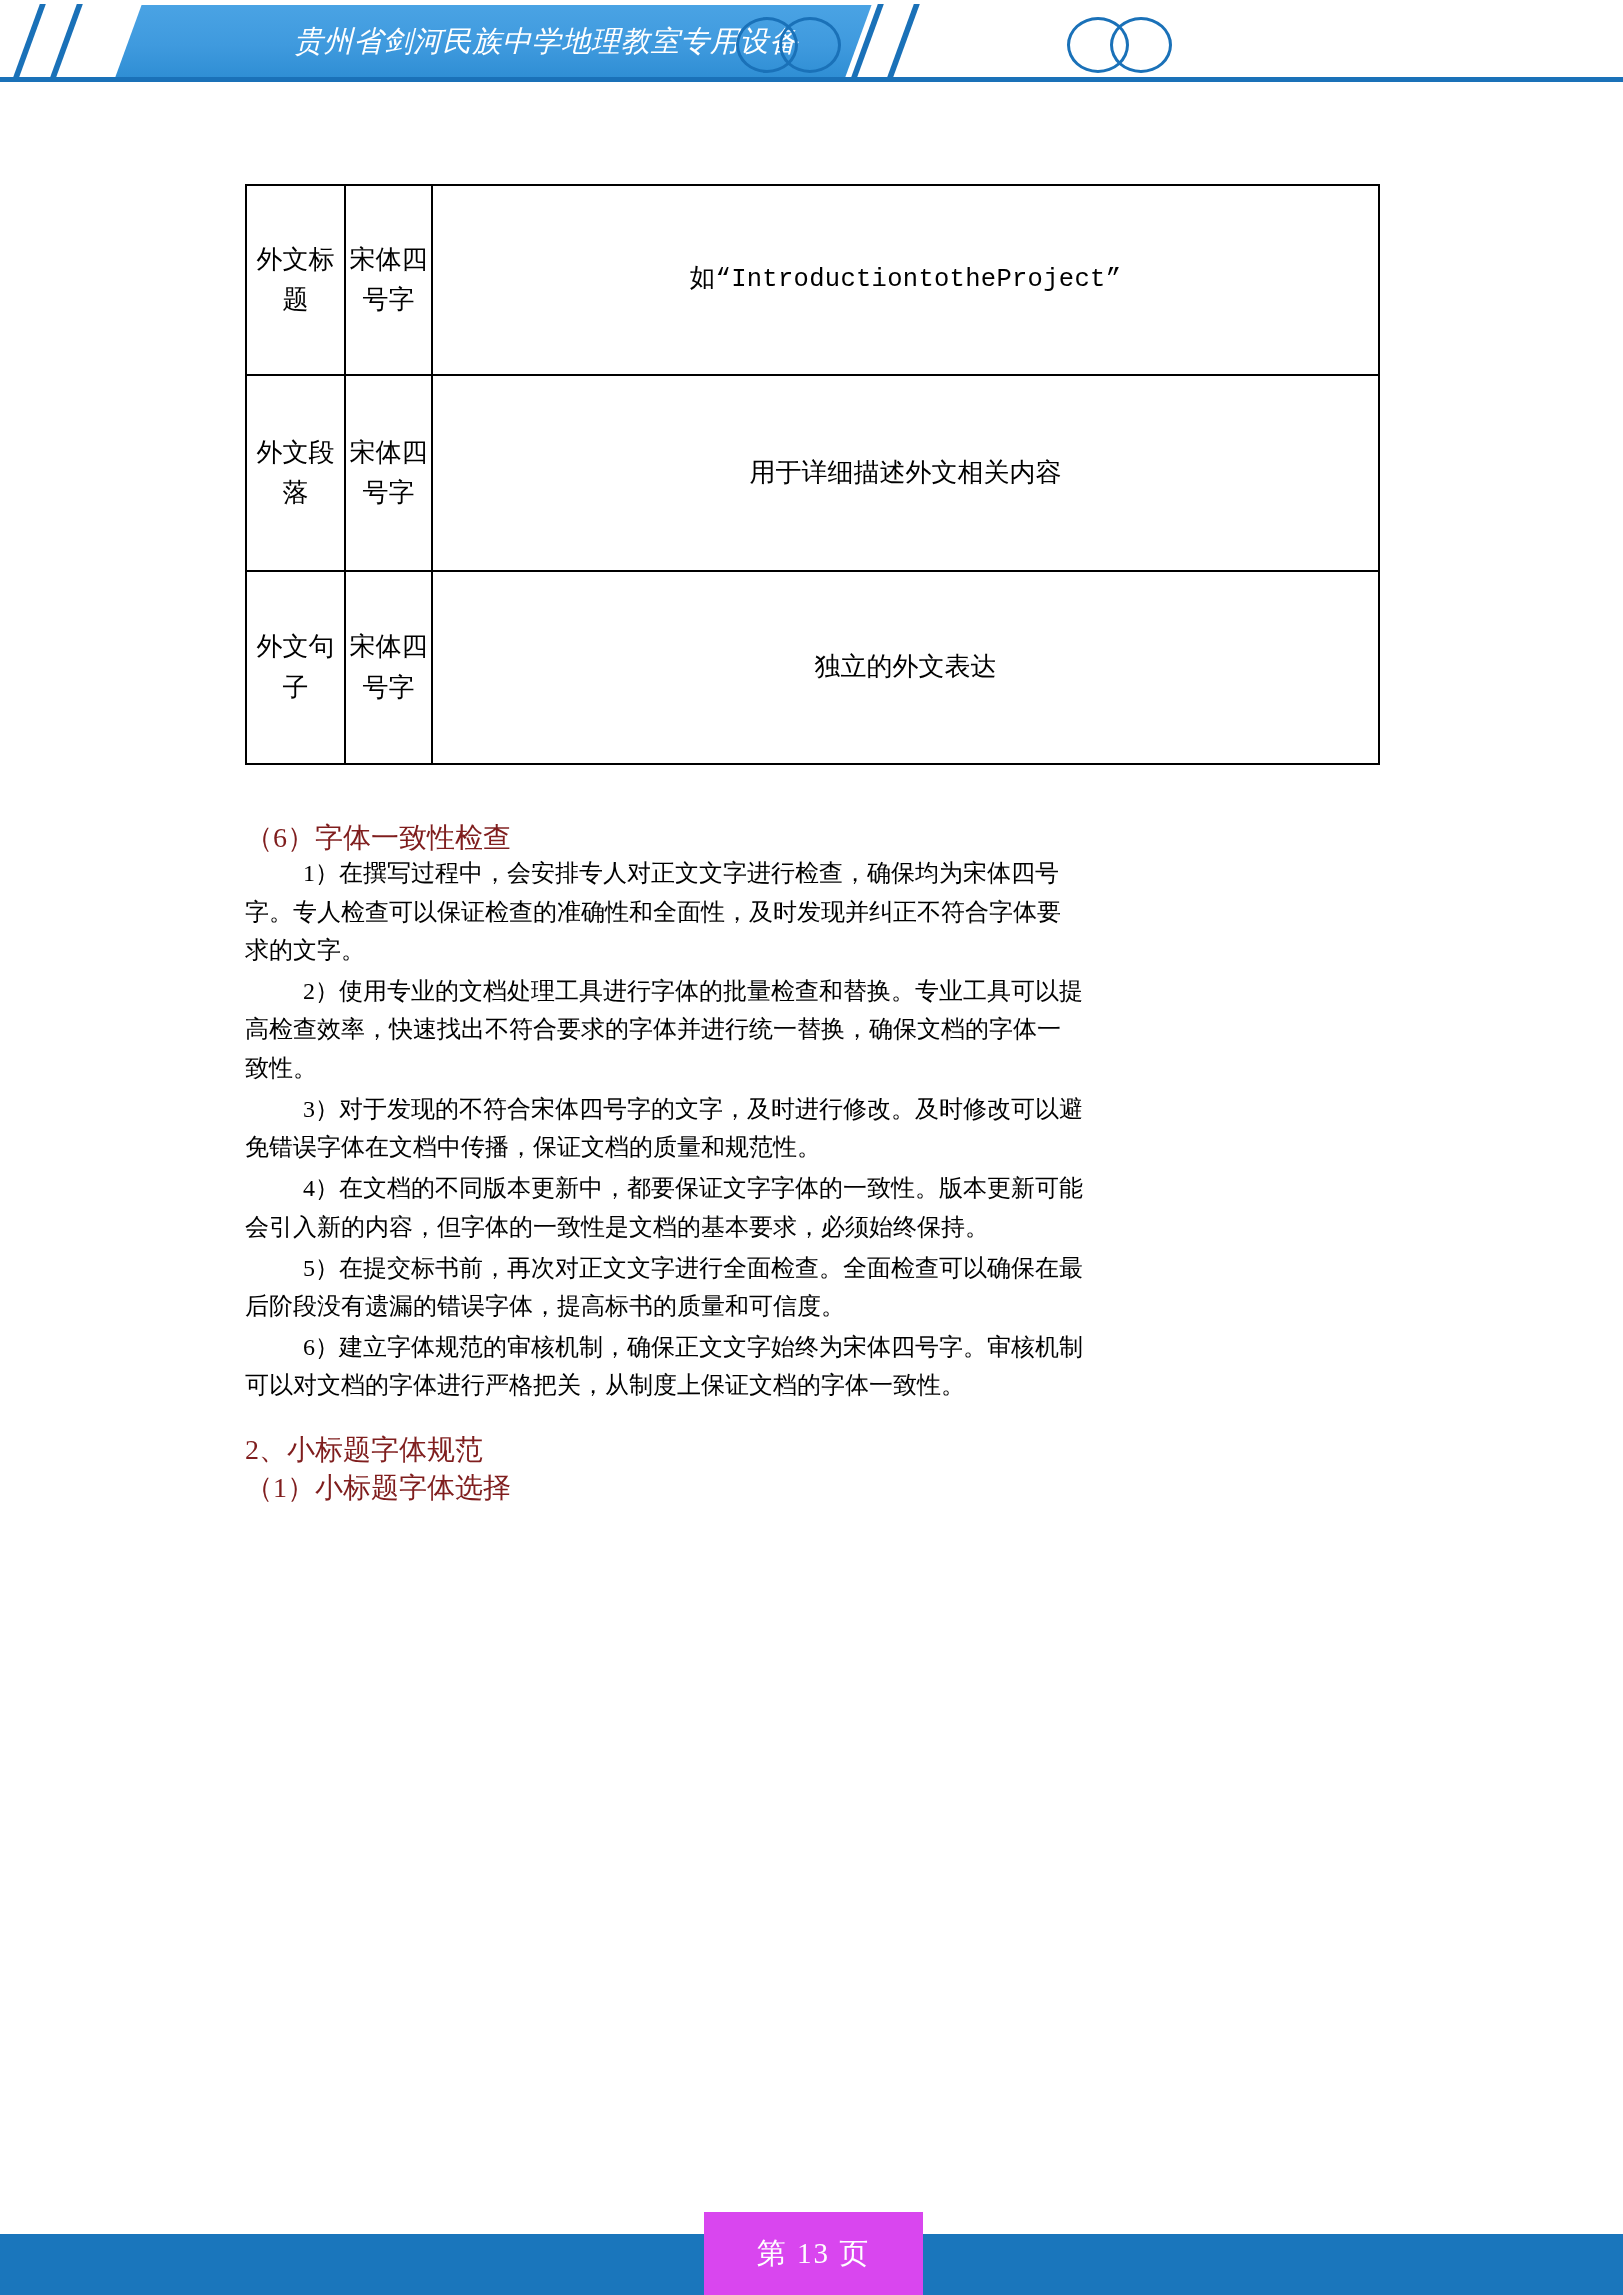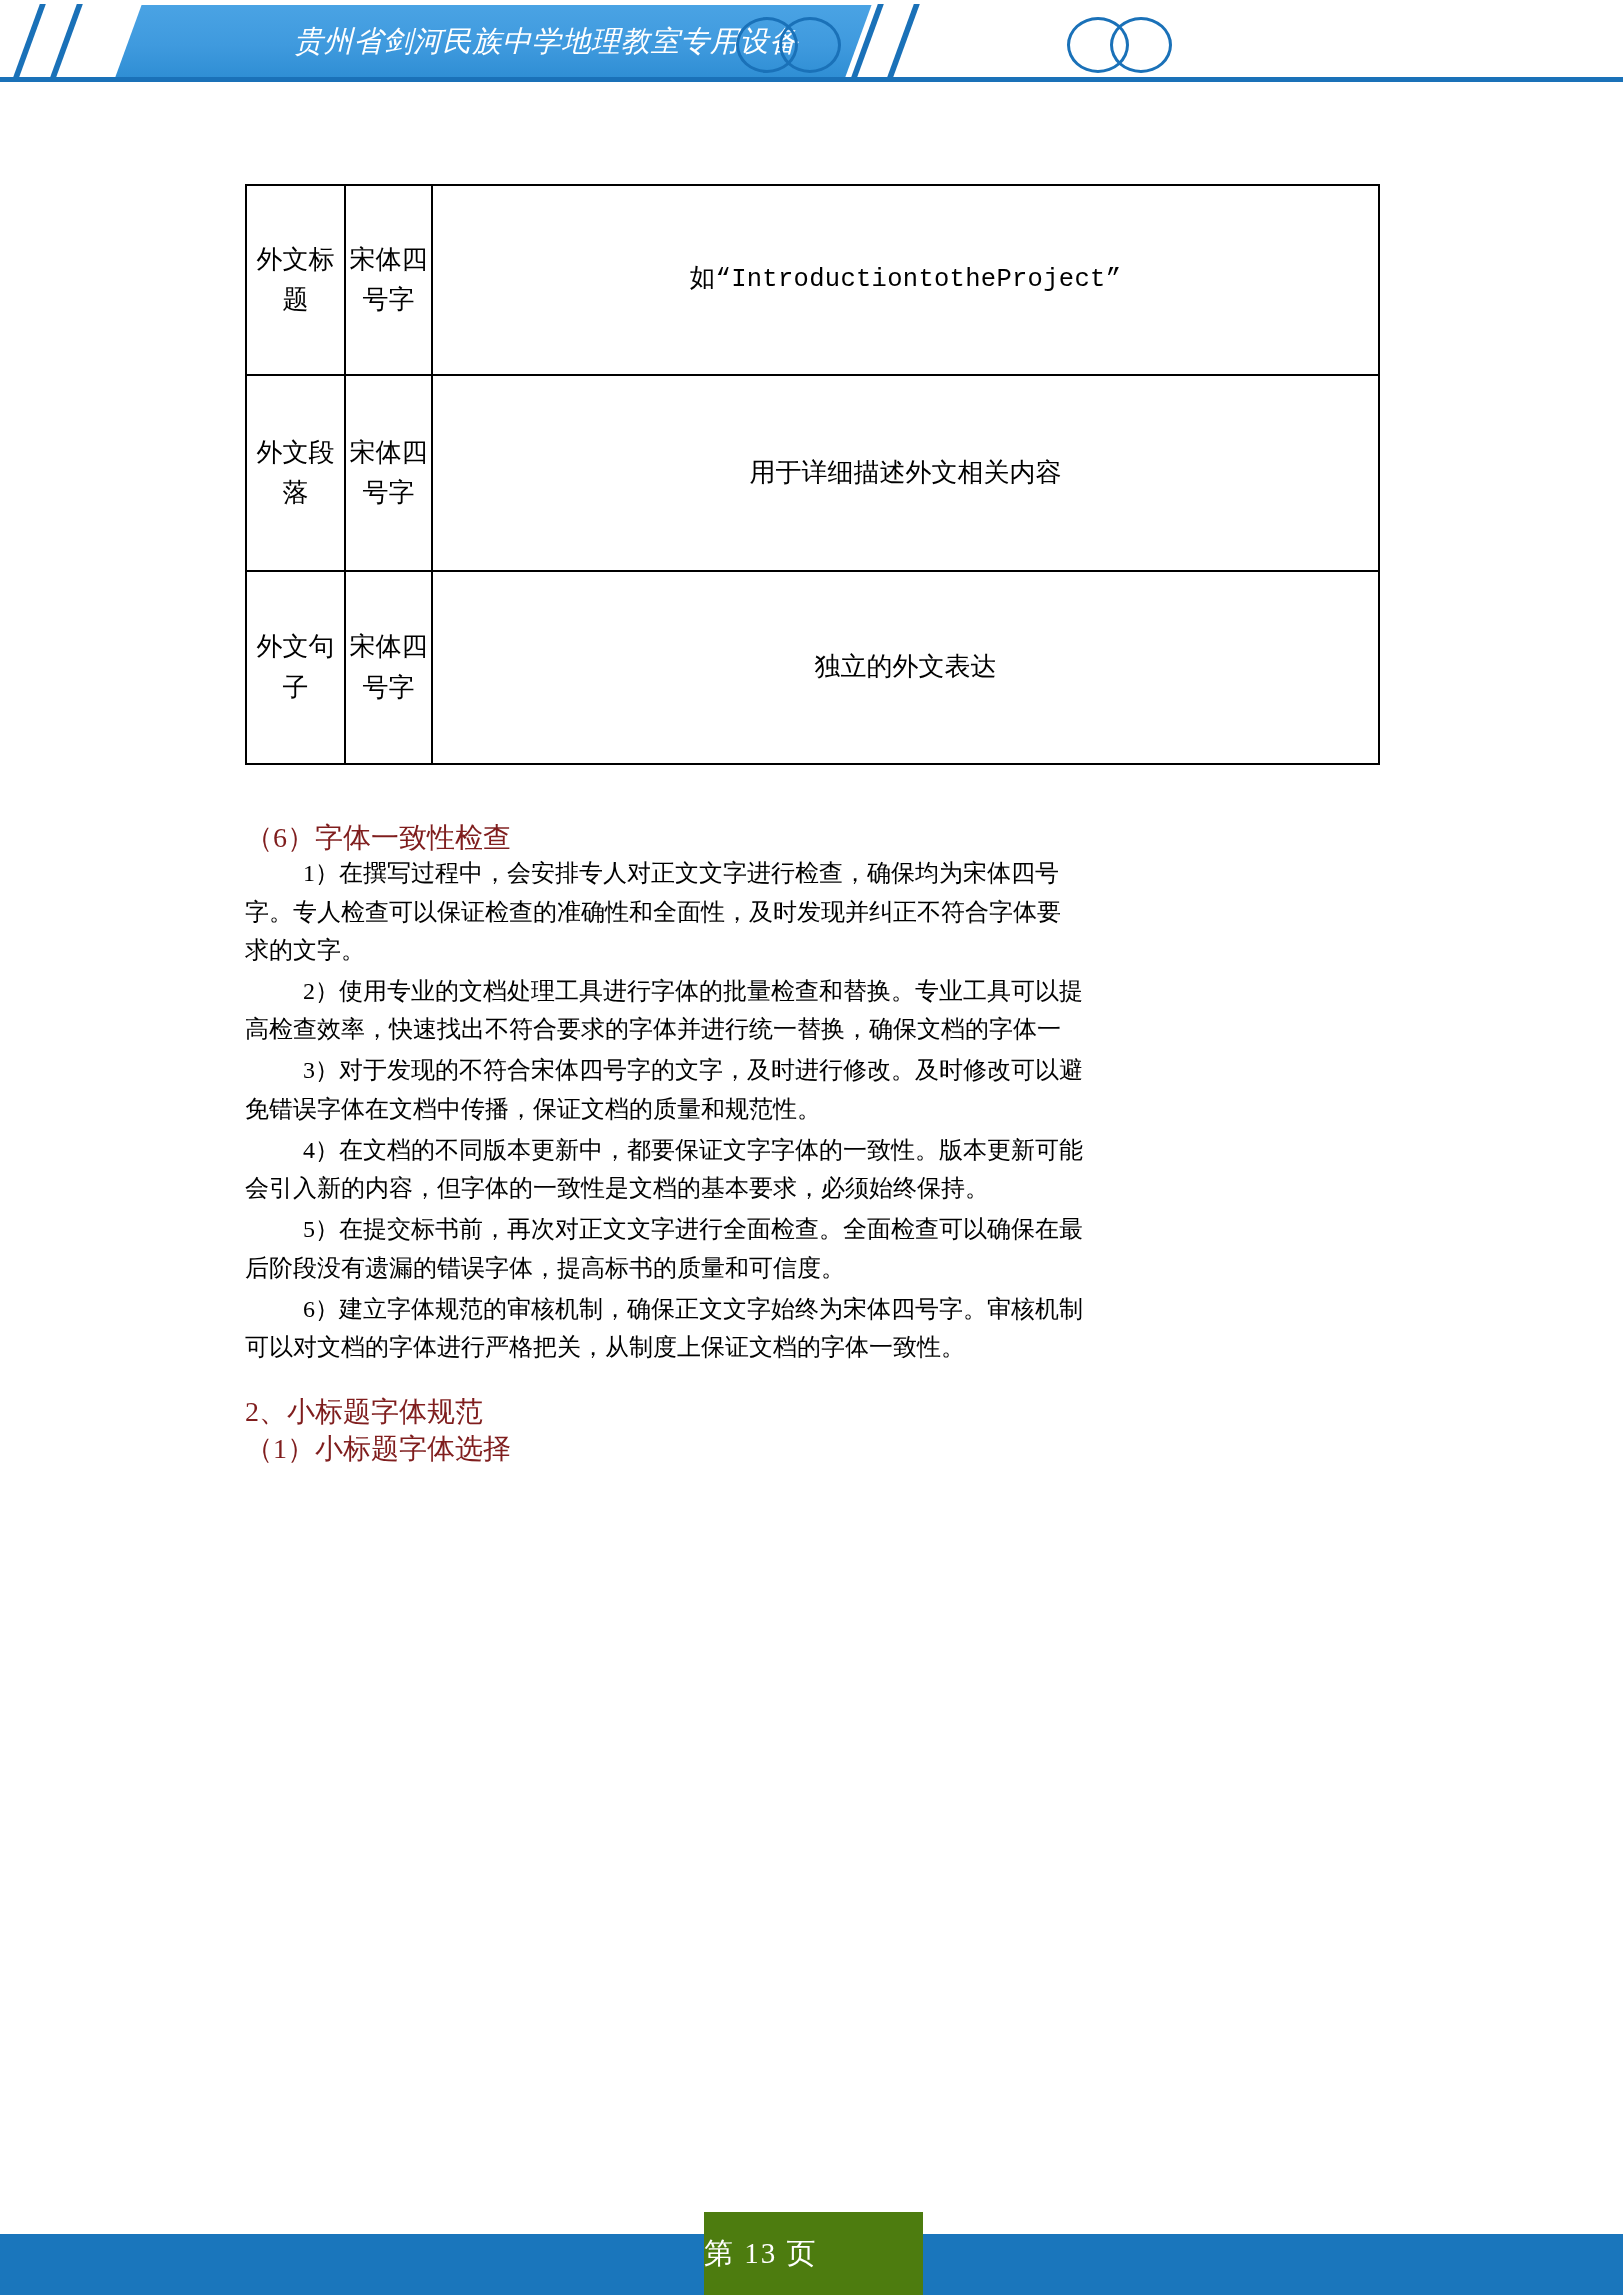--- a/index.html
+++ b/index.html
@@ -184,24 +184,24 @@
     width: 1623px;
     height: 62px;
     background: #1a76bc;
   }
   .ftr-page-box {
     position: absolute;
     left: 704px;
     top: 0px;
     width: 219px;
     height: 84px;
-    background: #4d7c0f;
+    background: #d946ef;
     display: flex;
     align-items: center;
-    justify-content: flex-start;
+    justify-content: center;
   }
   .ftr-page-text {
     color: #ffffff;
     font-family: "Liberation Serif", "DejaVu Serif", serif;
     font-size: 29px;
     letter-spacing: 2px;
     white-space: nowrap;
   }
 </style>
 </head>
@@ -258,20 +258,21 @@
 
       <div class="para">
         <div class="ln indent">1）在撰写过程中，会安排专人对正文文字进行检查，确保均为宋体四号</div>
         <div class="ln no-indent">字。专人检查可以保证检查的准确性和全面性，及时发现并纠正不符合字体要</div>
         <div class="ln no-indent">求的文字。</div>
       </div>
 
       <div class="para">
         <div class="ln indent">2）使用专业的文档处理工具进行字体的批量检查和替换。专业工具可以提</div>
         <div class="ln no-indent">高检查效率，快速找出不符合要求的字体并进行统一替换，确保文档的字体一</div>
+        <div class="ln no-indent">致性。</div>
       </div>
 
       <div class="para">
         <div class="ln indent">3）对于发现的不符合宋体四号字的文字，及时进行修改。及时修改可以避</div>
         <div class="ln no-indent">免错误字体在文档中传播，保证文档的质量和规范性。</div>
       </div>
 
       <div class="para">
         <div class="ln indent">4）在文档的不同版本更新中，都要保证文字字体的一致性。版本更新可能</div>
         <div class="ln no-indent">会引入新的内容，但字体的一致性是文档的基本要求，必须始终保持。</div>

